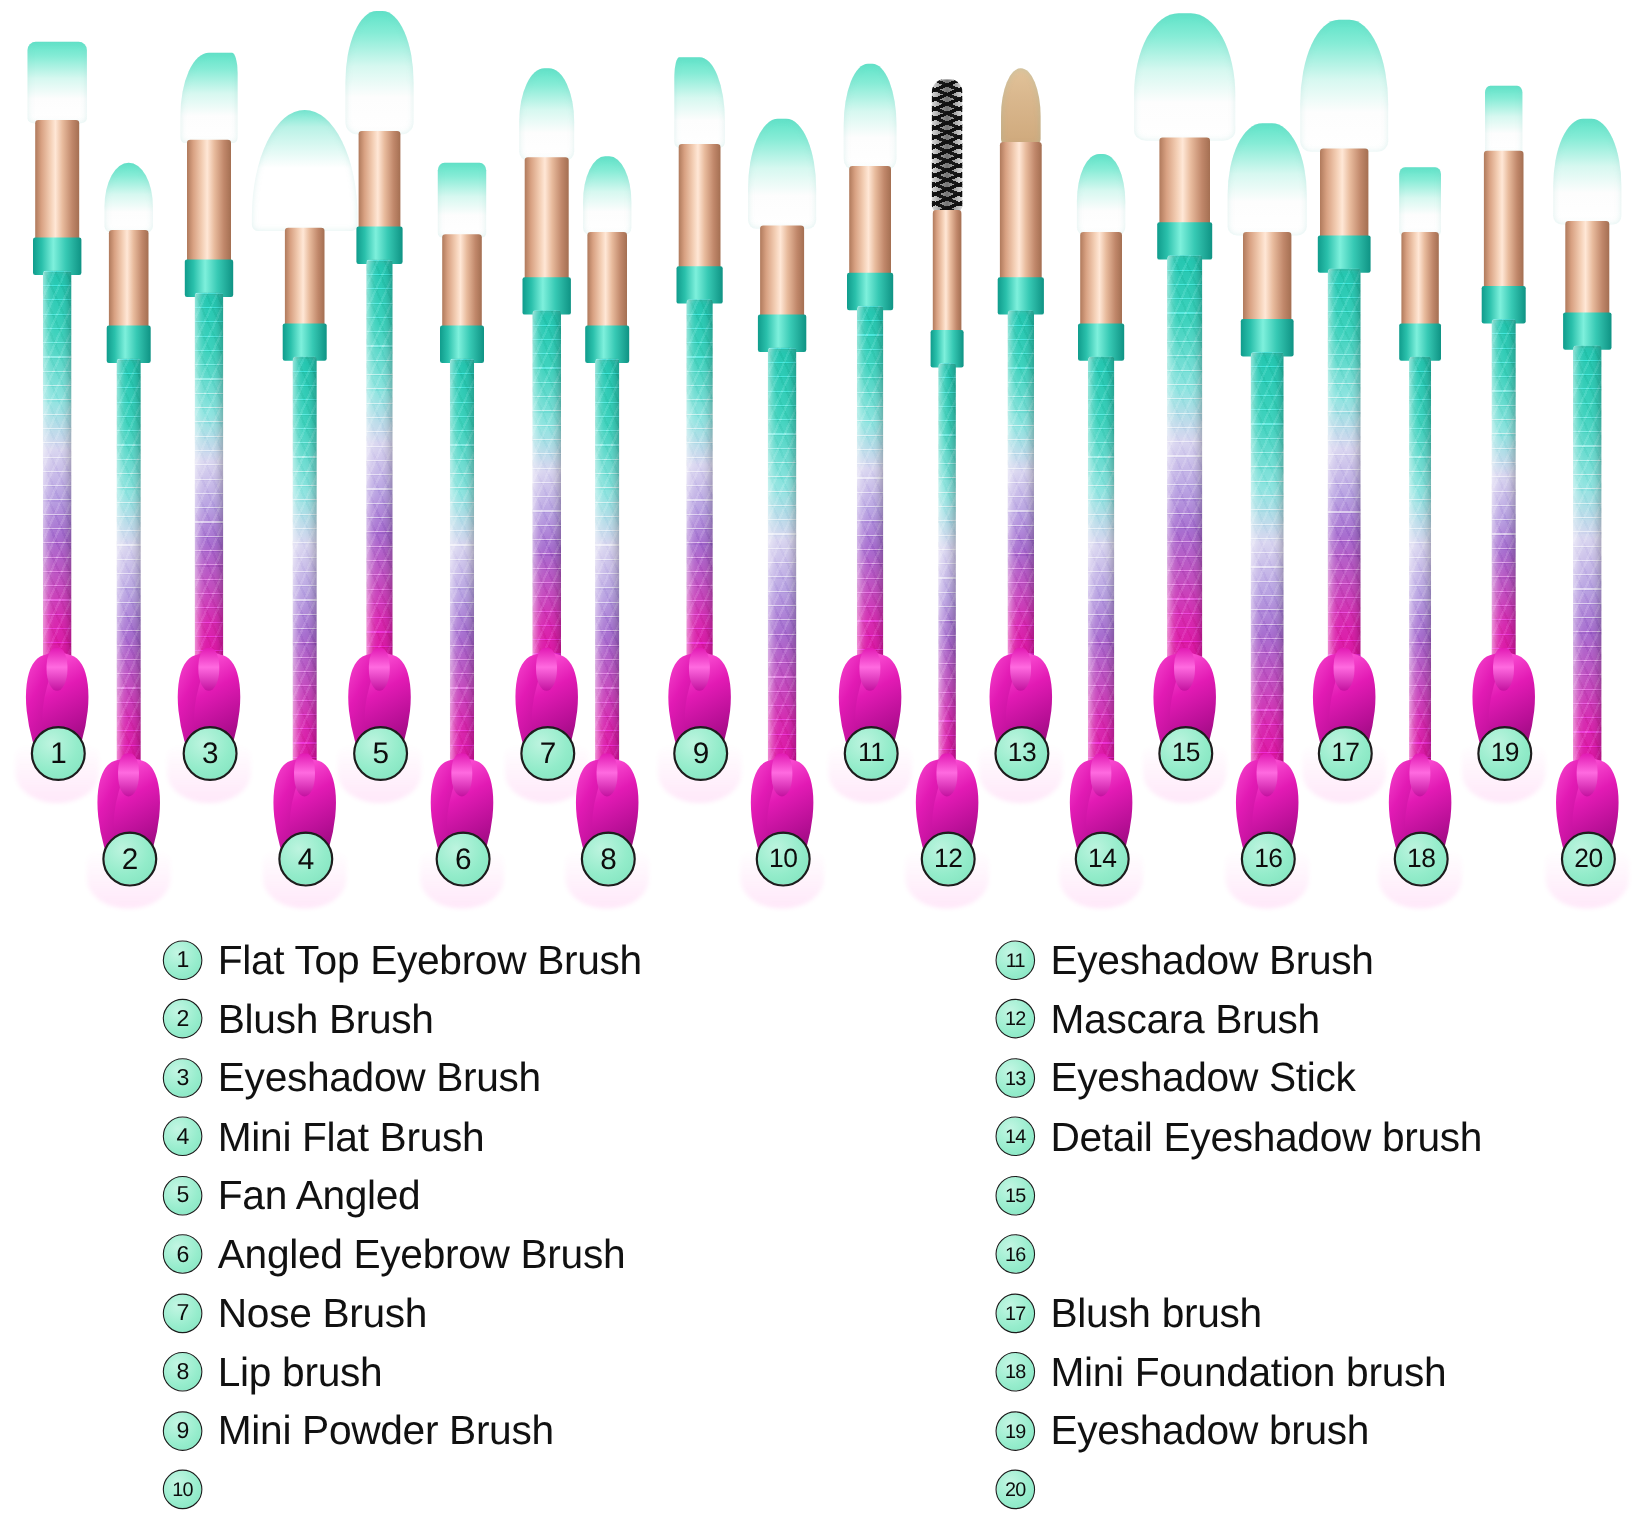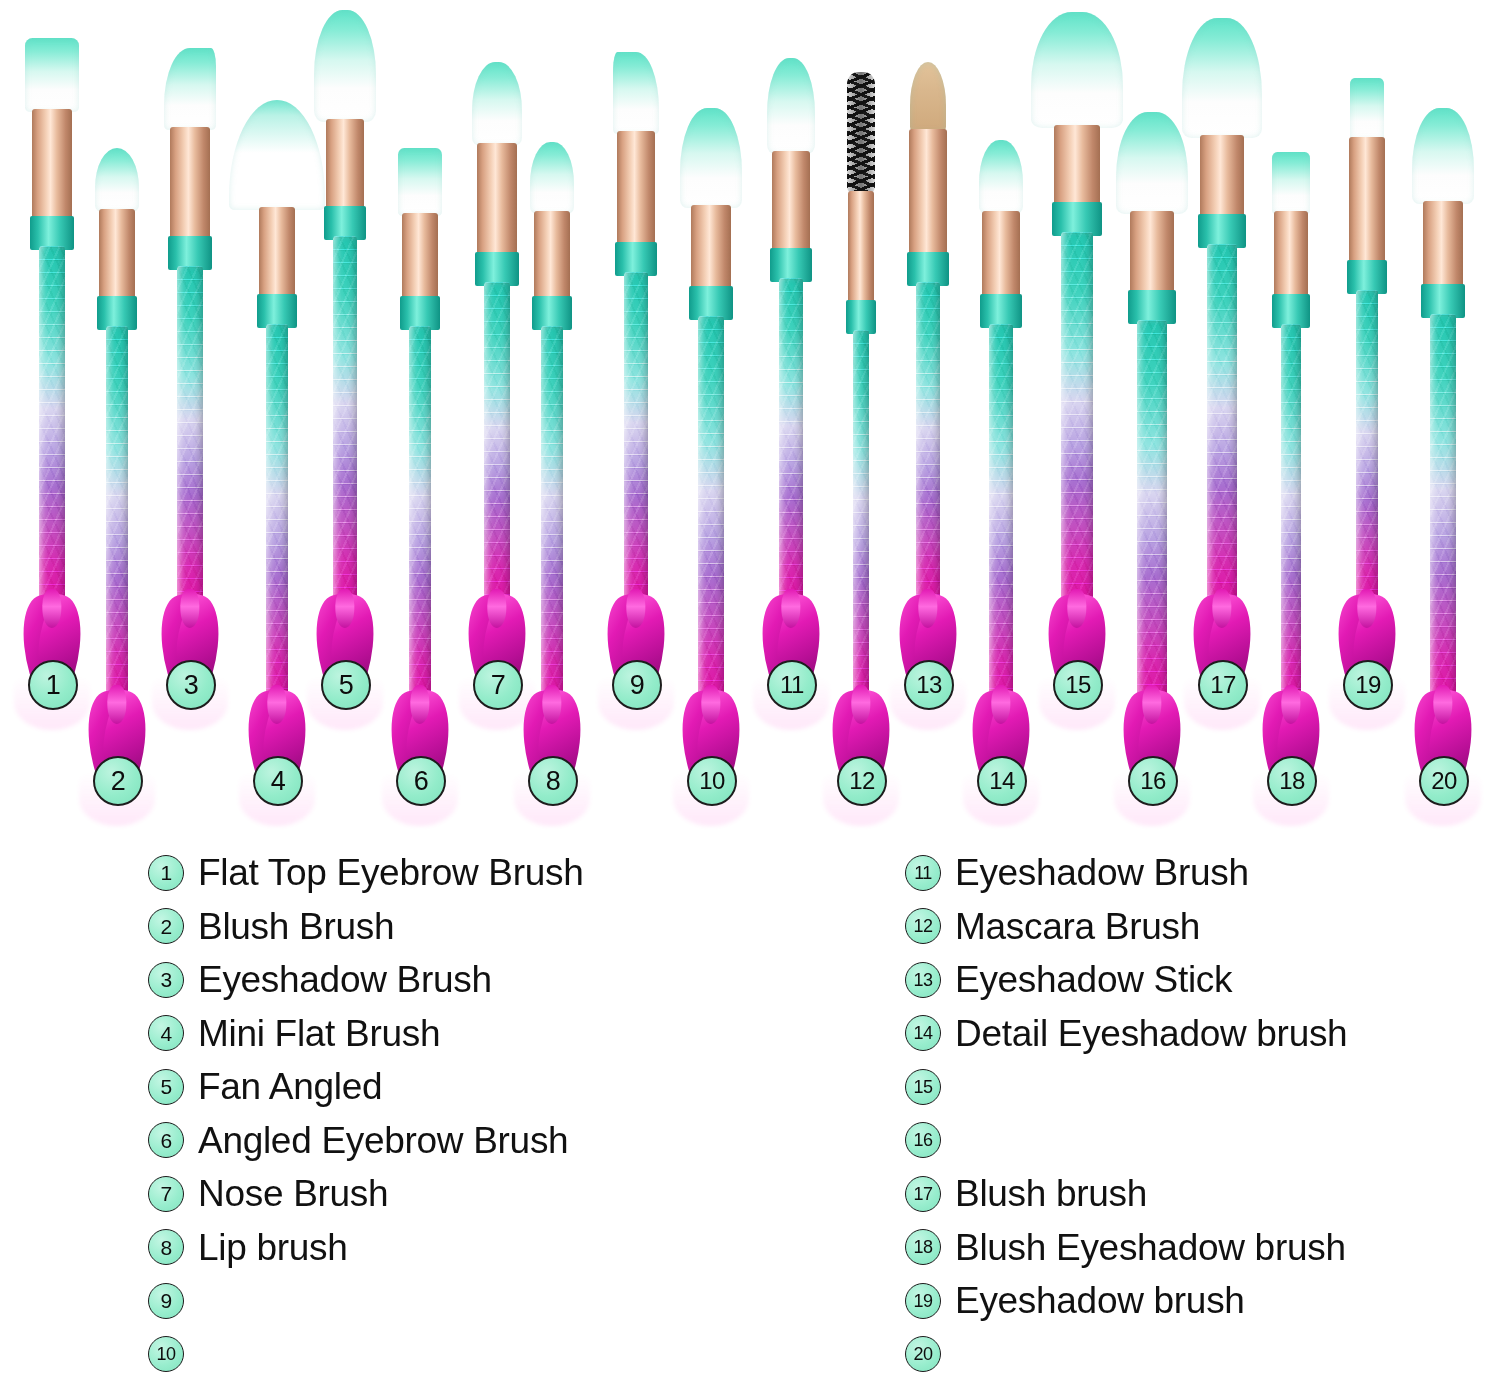--- a/index.html
+++ b/index.html
@@ -388,20 +388,21 @@
       <div class="lrow">
         <div class="lbadge">7</div>
         <div class="ltext">Nose Brush</div>
       </div>
       <div class="lrow">
         <div class="lbadge">8</div>
         <div class="ltext">Lip brush</div>
       </div>
       <div class="lrow">
         <div class="lbadge">9</div>
+        <div class="ltext">Mini Powder Brush</div>
       </div>
       <div class="lrow">
         <div class="lbadge two">10</div>
       </div>
     </div>
   <div class="col right" id="col-right">
       <div class="lrow">
         <div class="lbadge two">11</div>
         <div class="ltext">Eyeshadow Brush</div>
       </div>
@@ -422,21 +423,21 @@
       </div>
       <div class="lrow">
         <div class="lbadge two">16</div>
       </div>
       <div class="lrow">
         <div class="lbadge two">17</div>
         <div class="ltext">Blush brush</div>
       </div>
       <div class="lrow">
         <div class="lbadge two">18</div>
-        <div class="ltext">Blush Eyeshadow brush</div>
+        <div class="ltext">Mini Foundation brush</div>
       </div>
       <div class="lrow">
         <div class="lbadge two">19</div>
         <div class="ltext">Eyeshadow brush</div>
       </div>
       <div class="lrow">
         <div class="lbadge two">20</div>
       </div>
     </div>
 </div>

